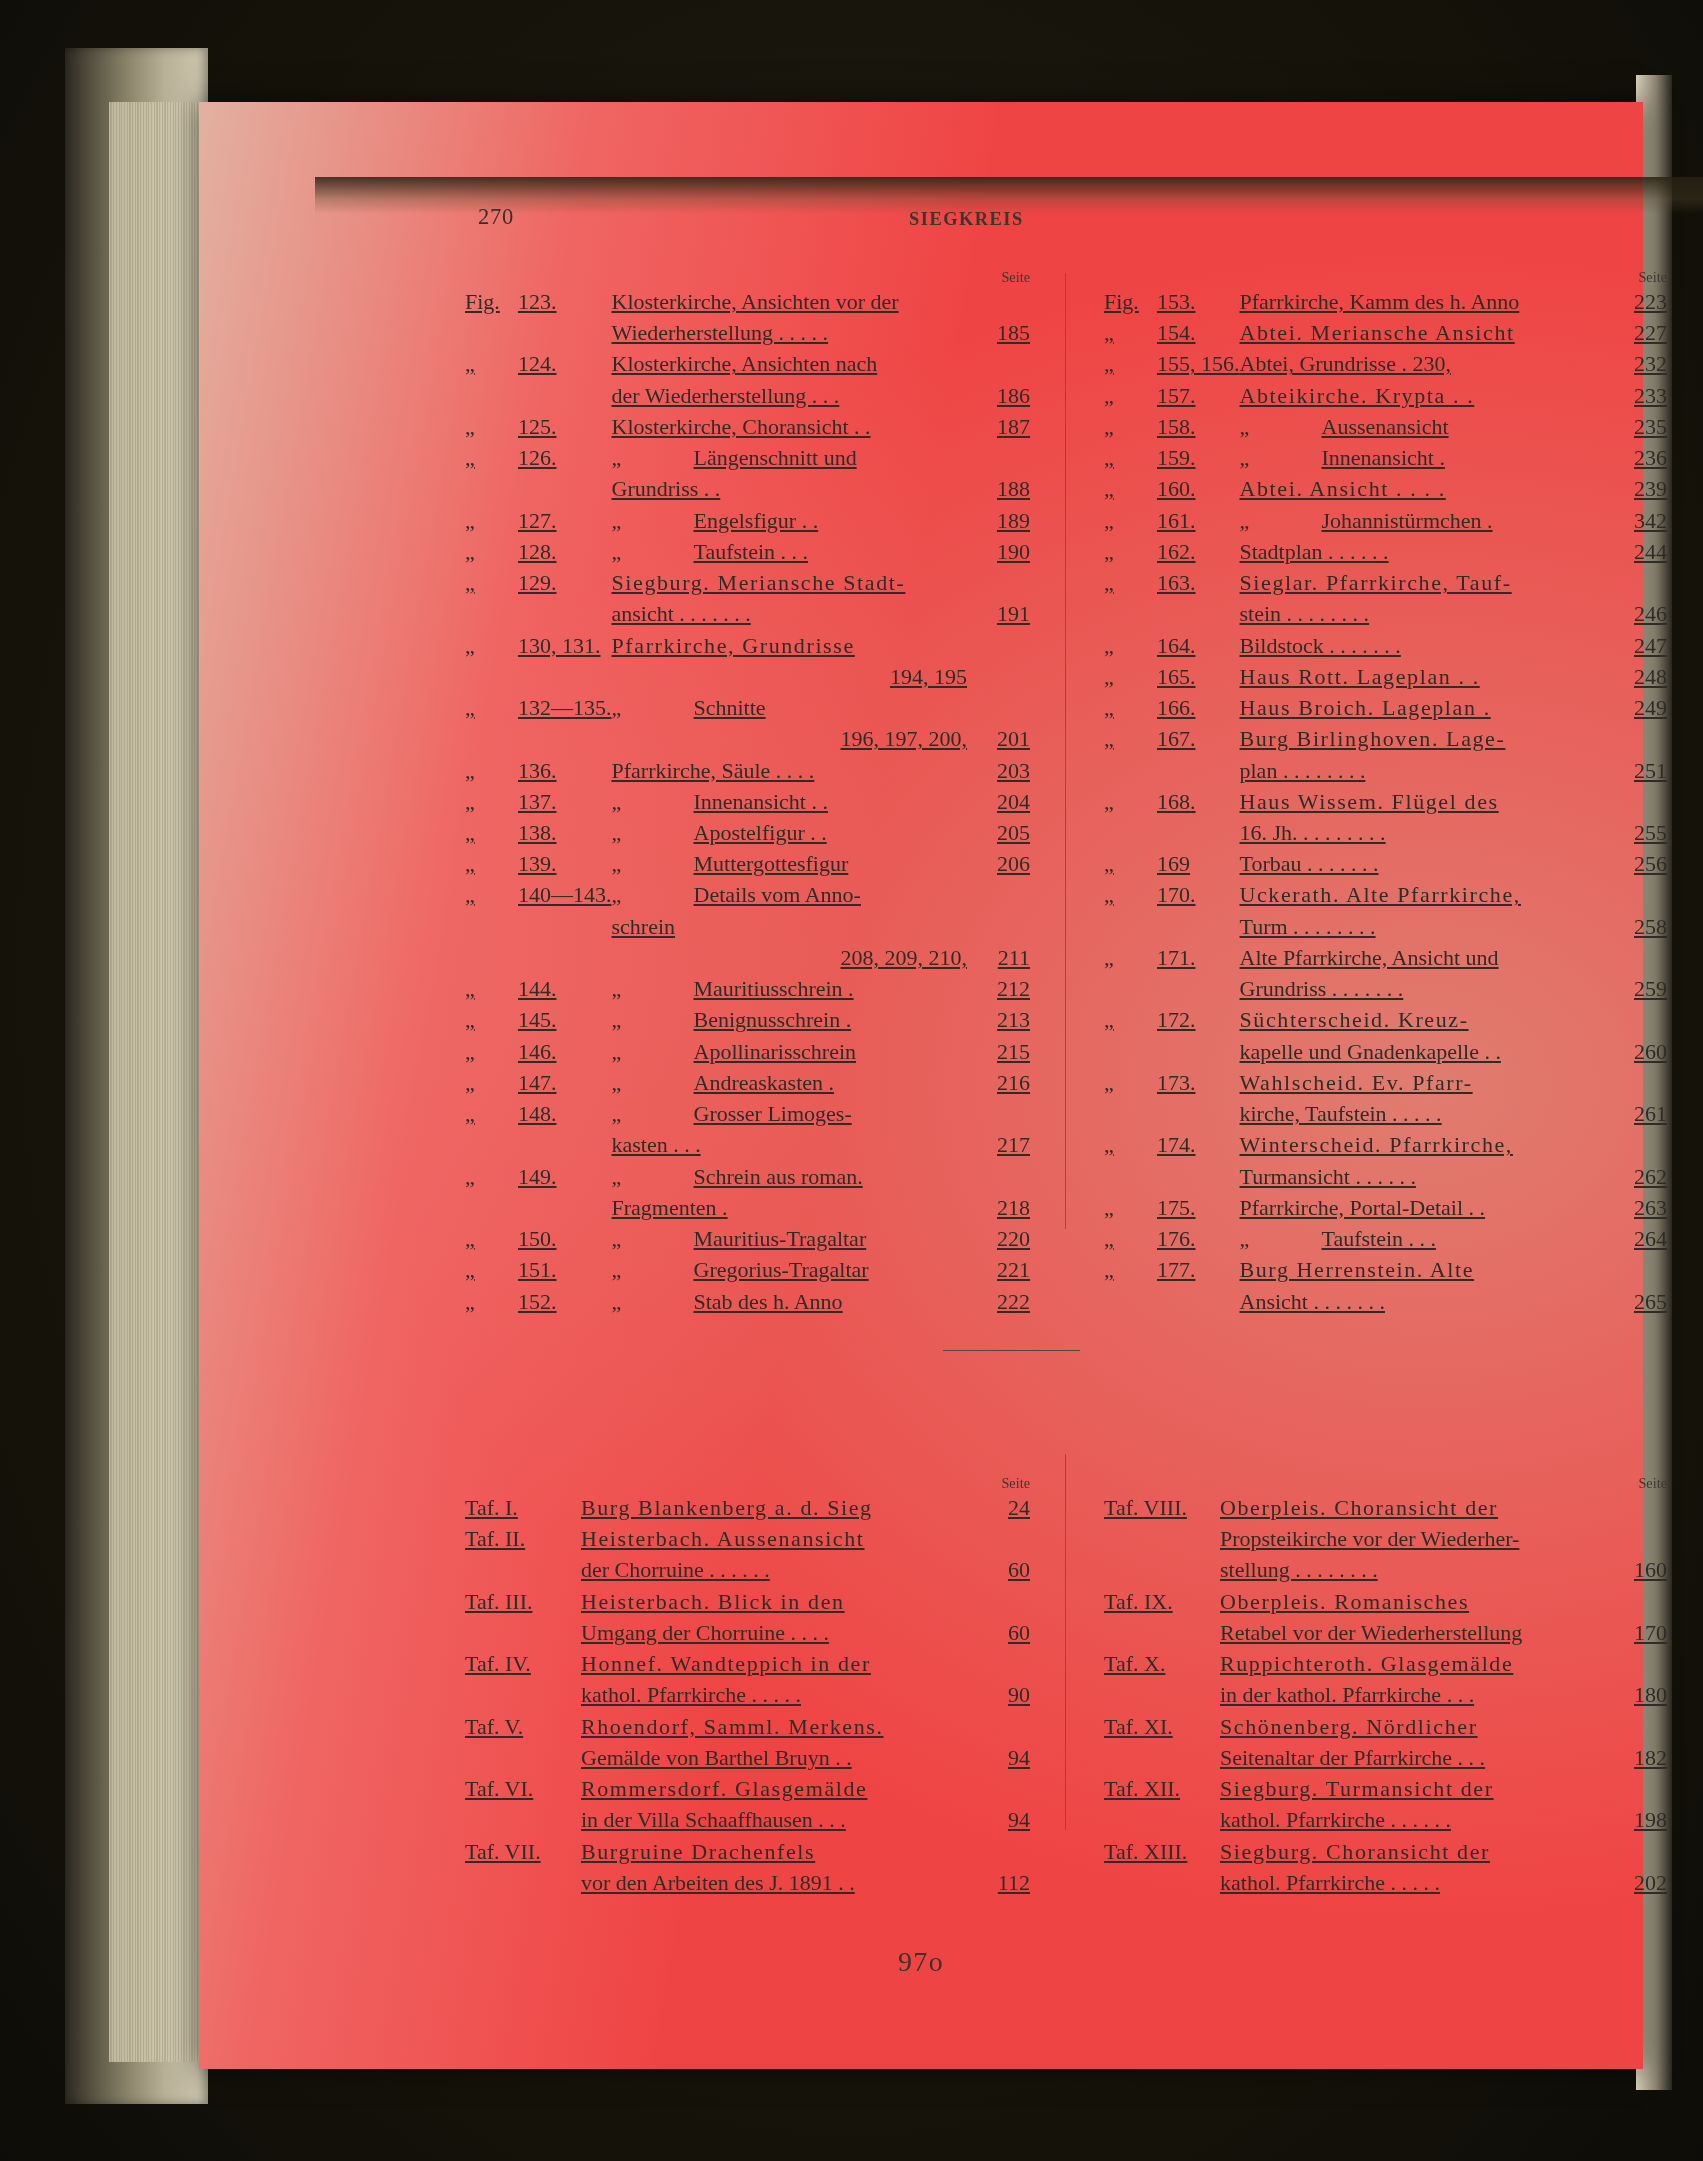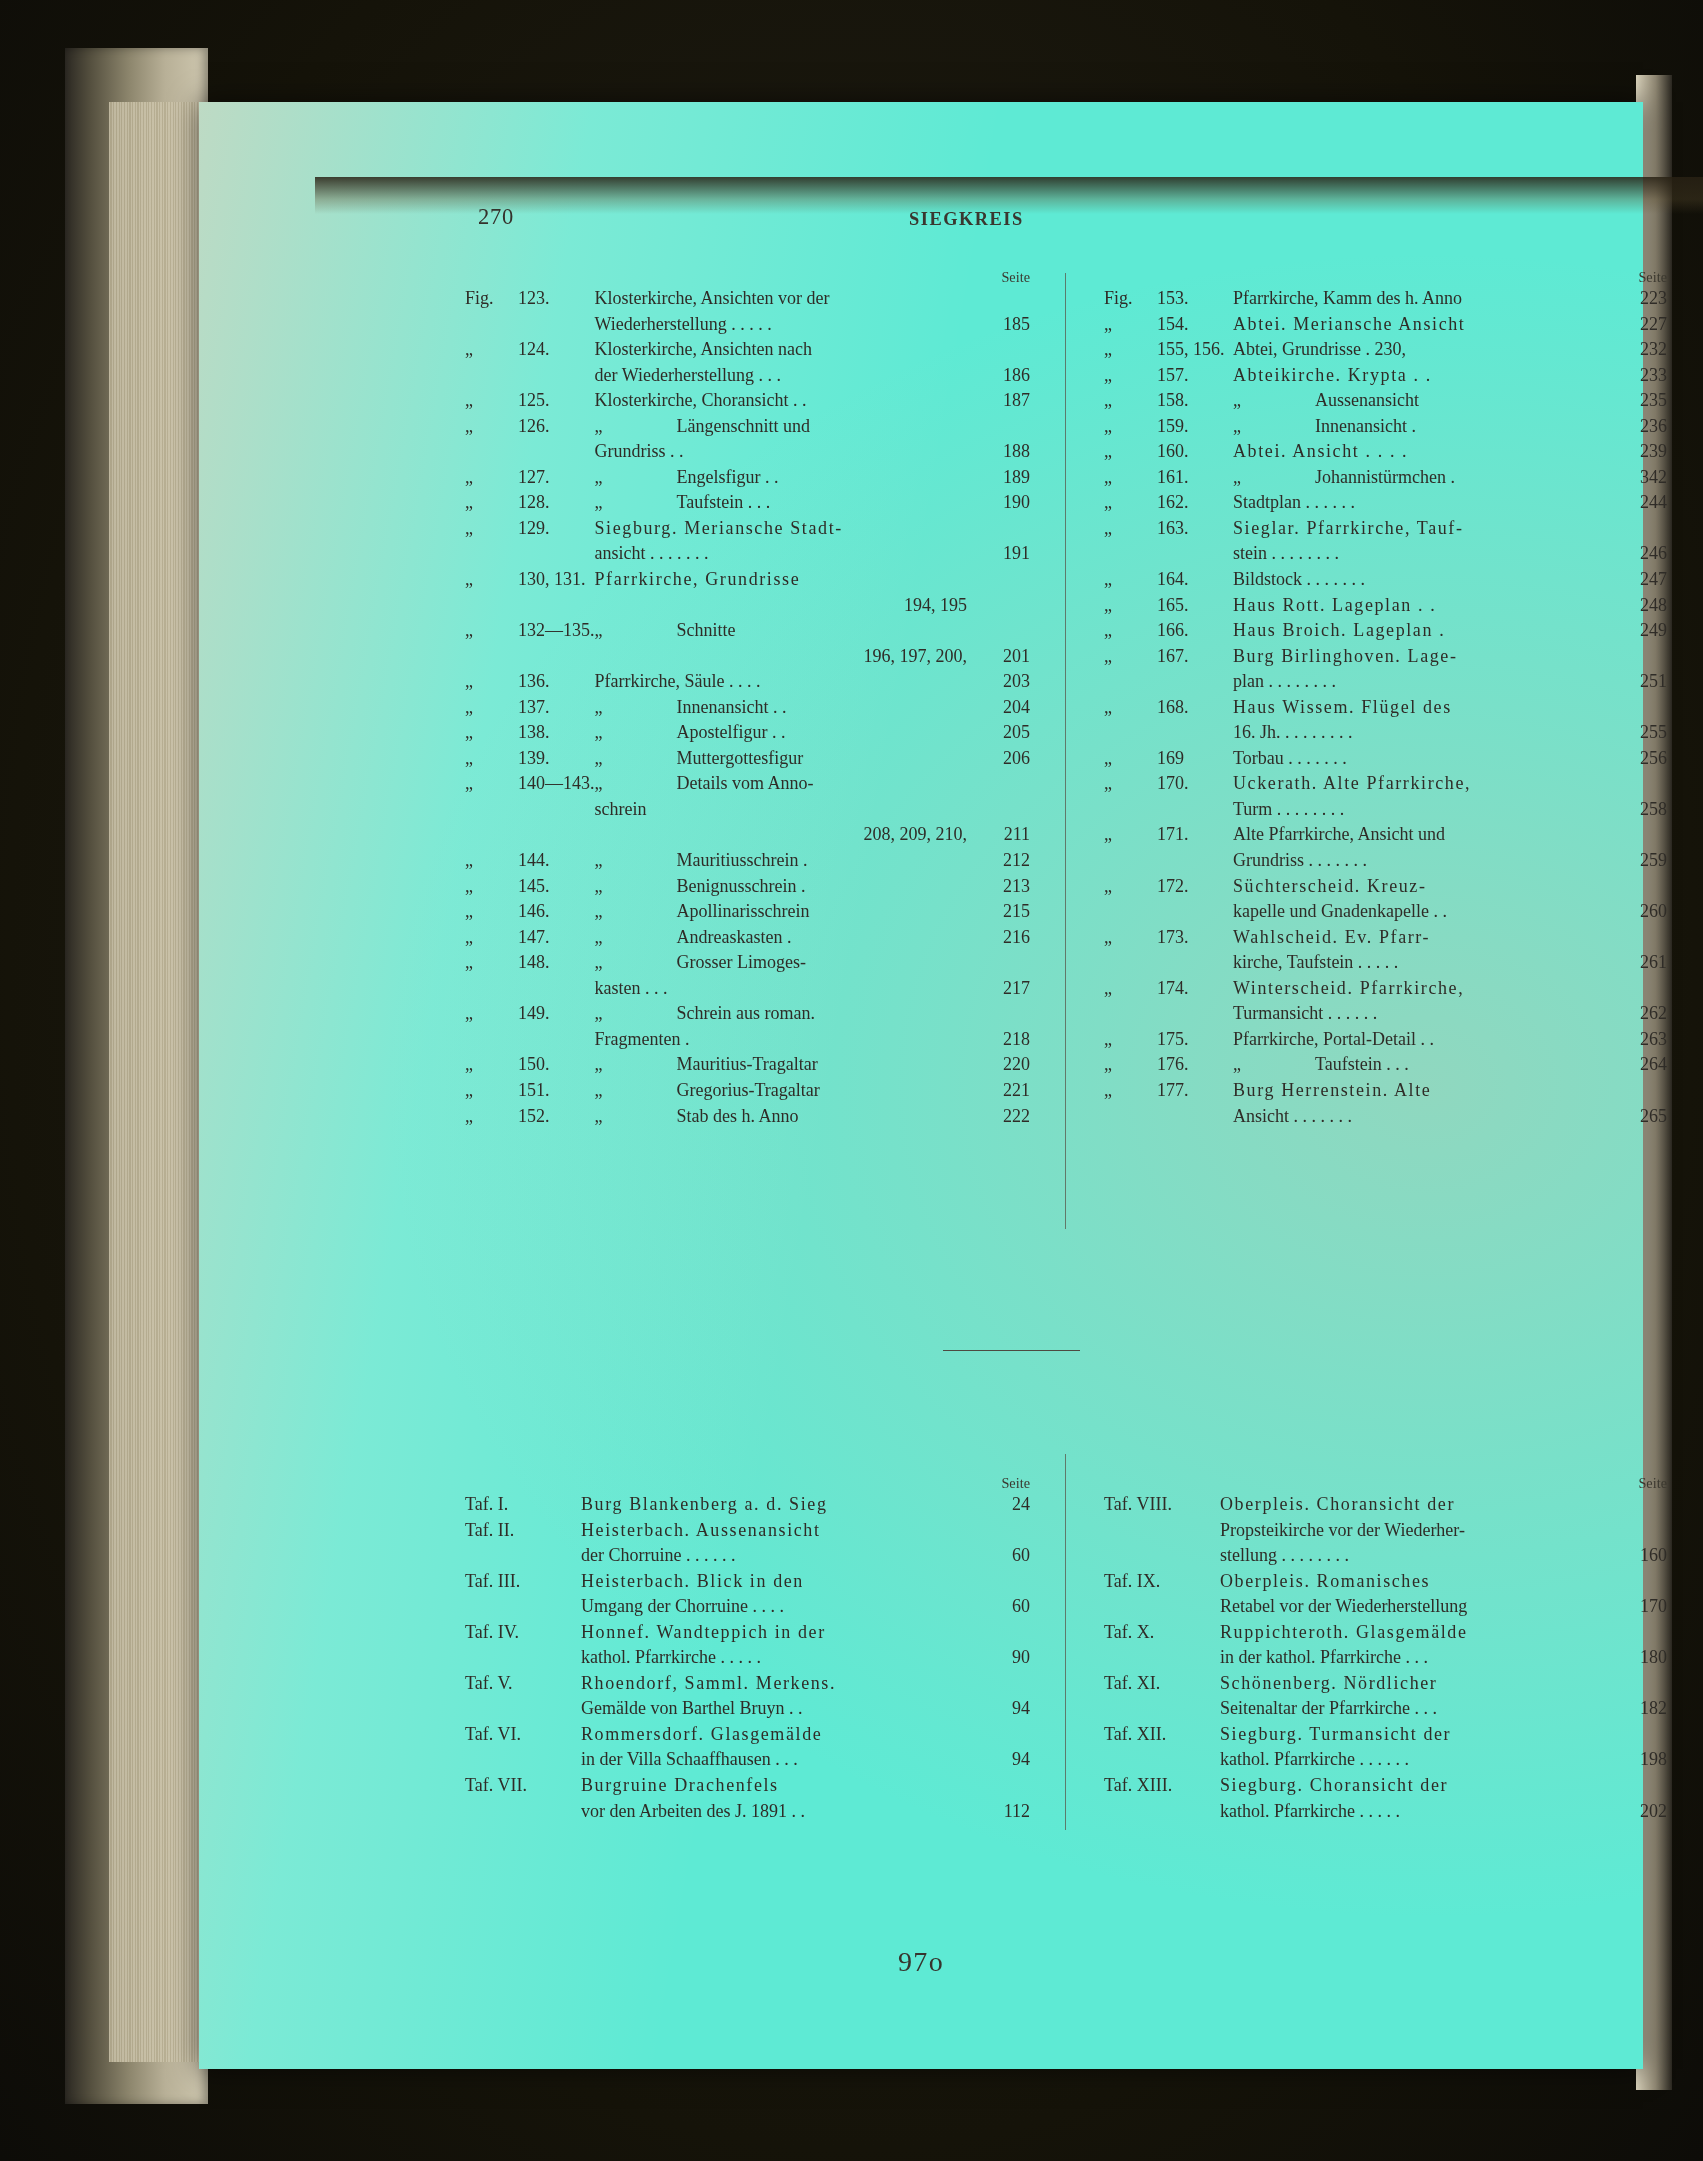--- a/index.html
+++ b/index.html
@@ -50,21 +50,21 @@
       #cdc5ac 0px, #cdc5ac 1.4px, #b8af93 1.4px, #b8af93 2.7px);
     opacity: .85;
   }
   
   .paper {
     position: absolute;
     left: 199px;
     top: 102px;
     width: 1444px;
     height: 1967px;
-    background: #5eead4;
+    background: #ef4444;
     box-shadow: 0 0 27px rgba(0,0,0,.55);
   }
   .paper-tone {
     position: absolute;
     inset: 0;
     background:
       linear-gradient(100deg, rgba(222,213,191,.75) 0%, rgba(240,234,219,.2) 22%, rgba(238,232,216,0) 45%),
       radial-gradient(ellipse at 85% 50%, rgba(205,193,166,.45) 0%, rgba(230,223,203,0) 60%);
     pointer-events: none;
   }
@@ -116,23 +116,24 @@
     justify-content: space-between;
   }
   .seite-label {
     font-size: 14.3px;
     color: #3b382f;
   }
 
   table.idx {
     border-collapse: collapse;
     width: 100%;
-    font-size: 18px;
+    font-size: 22px;
     line-height: 1.42;
     color: #2f2c27;
+    text-decoration: underline;
   }
   table.idx td {
     vertical-align: top;
     padding: 0;
   }
   .c-fig { width: 53px; text-align: left; white-space: nowrap; }
   .c-num { width: 76px; text-align: left; white-space: nowrap; }
   .c-txt { text-align: left; }
   .c-pg  { width: 63px; text-align: right; white-space: nowrap; }
   .ind1 { padding-left: 59px; }

